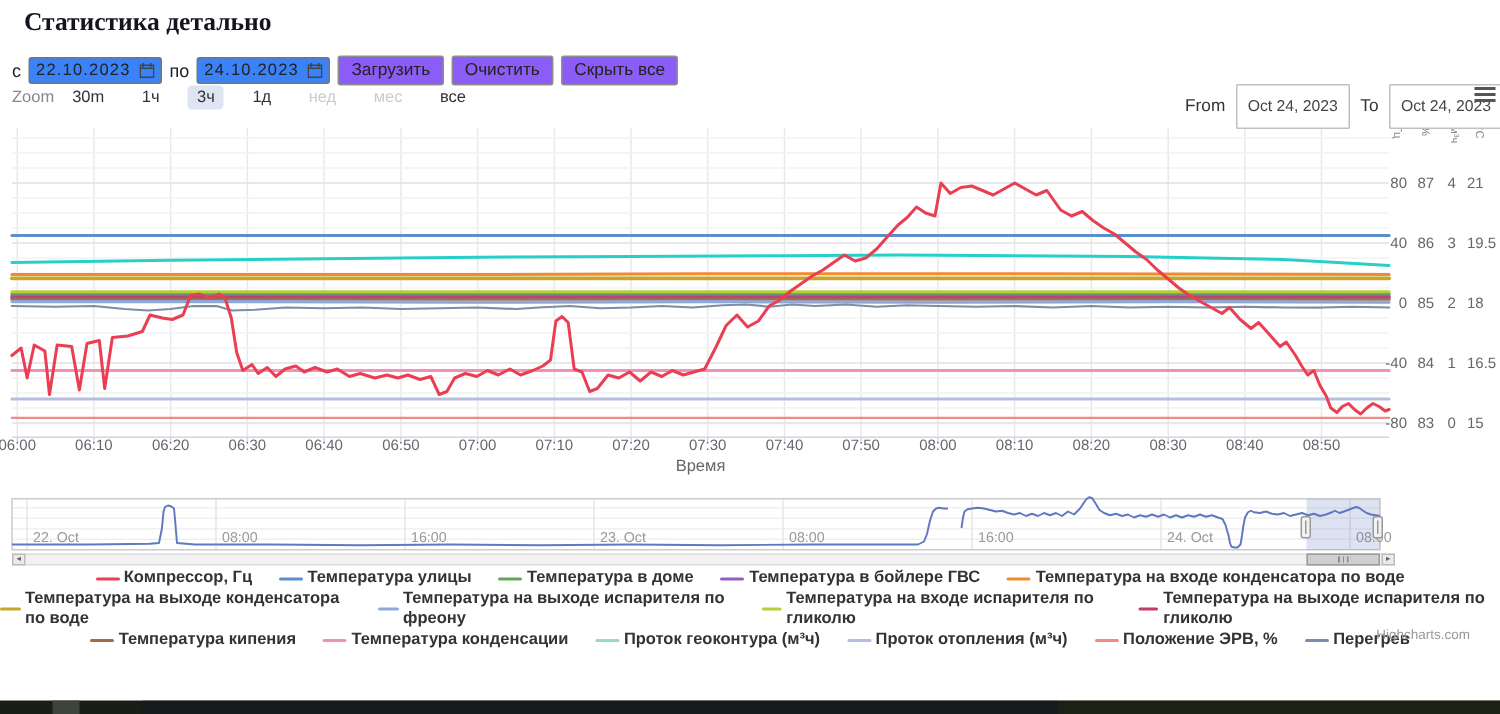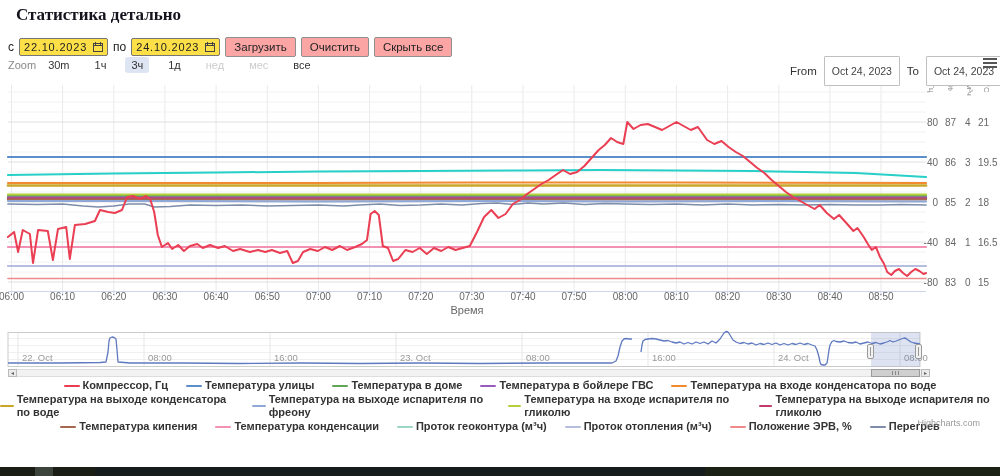--- a/index.html
+++ b/index.html
@@ -4,22 +4,22 @@
 <style>
   html,body{margin:0;padding:0;background:#fff;}
   #app{position:relative;width:1000px;height:476px;background:#fff;overflow:hidden;
        font-family:"Liberation Sans",sans-serif;}
   .title{position:absolute;left:16px;top:5px;font-family:"Liberation Serif",serif;
          font-weight:bold;font-size:17px;color:#14141e;}
   .controls{position:absolute;left:8px;top:37px;display:flex;align-items:center;gap:5px;
             font-size:12px;color:#222;}
   .date-input{display:inline-flex;align-items:center;gap:6px;border:1px solid #767676;
               border-radius:2px;height:16px;padding:0 4px;font-size:11px;letter-spacing:.8px;
-              color:#222;background:#fde047;cursor:default;}
-  button.ctrl{height:20px;padding:0 8px;font-size:11.5px;color:#222;background:#fca5a5;
+              color:#222;background:#3b82f6;cursor:default;}
+  button.ctrl{height:20px;padding:0 8px;font-size:11.5px;color:#222;background:#8b5cf6;
               border:1px solid #8f8f8f;border-radius:2px;font-family:"Liberation Sans",sans-serif;}
   .zoomrow{position:absolute;left:8px;top:57px;display:flex;align-items:center;gap:4px;}
   .zlabel{color:#888;font-size:11px;margin-right:2px;}
   .zbtn{font-size:11px;color:#333;padding:2px 6px;border-radius:3px;cursor:pointer;}
   .zbtn.selected{background:#dde4f2;}
   .zbtn.disabled{color:#ccc;cursor:default;}
   .fromto{position:absolute;left:790px;top:56px;display:flex;align-items:center;gap:7px;
           font-size:11.5px;color:#333;}
   .ft{width:62px;height:16px;border:1px solid #c0c0c0;text-align:center;font-size:10.5px;
       color:#444;border-radius:1px;font-family:"Liberation Sans",sans-serif;padding:6px;}

